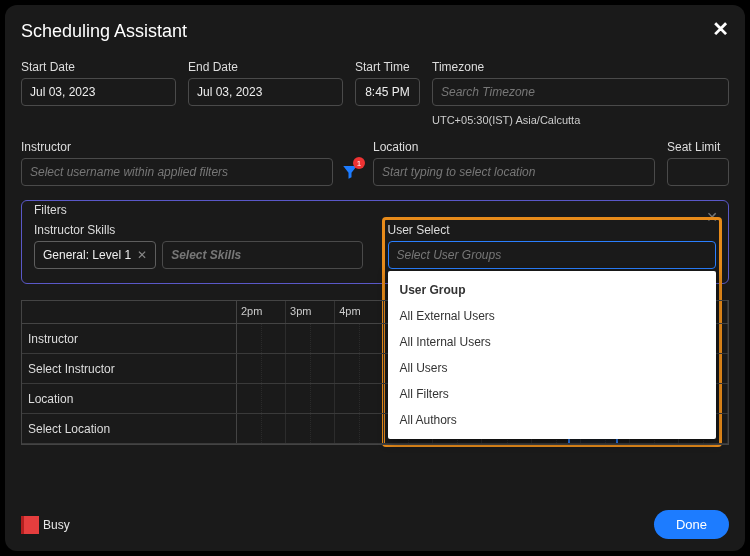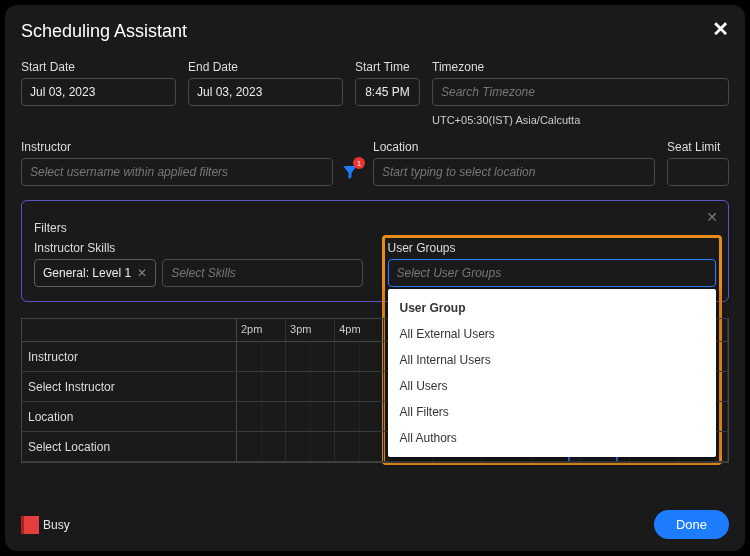--- a/index.html
+++ b/index.html
@@ -9,29 +9,29 @@
   .close-x{position:absolute;top:12px;right:16px;font-size:20px;color:#fff;cursor:pointer;font-weight:bold;}
   .row{display:flex;gap:12px;margin-bottom:14px;}
   .field{display:flex;flex-direction:column;gap:4px;}
   .label{font-size:12px;color:#ddd;}
   .input{background:#1a1a1a;border:1px solid #4a4a4a;border-radius:4px;height:28px;padding:0 8px;color:#eee;font-size:12px;display:flex;align-items:center;}
   .input.placeholder{color:#777;font-style:italic;}
   .tz-note{font-size:11px;color:#ccc;margin-top:4px;}
   .filter-icon{width:22px;height:22px;display:flex;align-items:center;justify-content:center;position:relative;}
   .filter-icon svg{width:18px;height:18px;}
   .badge{position:absolute;top:-4px;right:-4px;background:#e33;color:#fff;border-radius:50%;width:12px;height:12px;font-size:8px;display:flex;align-items:center;justify-content:center;}
-  .filters-box{border:1px solid #5a58c8;border-radius:6px;padding:20px 12px 14px;margin-bottom:16px;position:relative;}
+  .filters-box{border:1px solid #5a58c8;border-radius:6px;padding:2px 12px 14px;margin-bottom:16px;position:relative;}
   .filters-title{font-size:12px;color:#ddd;margin-bottom:6px;}
   .filters-close{position:absolute;top:8px;right:10px;color:#777;font-size:14px;cursor:pointer;}
   .sub-row{display:flex;gap:25px;}
   .sub-col{flex:1;display:flex;flex-direction:column;gap:4px;}
   .chip-row{display:flex;gap:6px;}
   .chip{border:1px solid #5e5e5e;border-radius:4px;padding:5px 8px;display:flex;align-items:center;gap:6px;color:#eee;font-size:12px;}
   .chip .x{color:#888;font-size:12px;}
-  .skill-input{flex:1;}
+  .skill-input{flex:1;font-weight:bold;}
   .ug-wrap{position:relative;}
   .ug-highlight{position:absolute;border:3px solid #e88b1a;border-radius:4px;top:-6px;left:-6px;right:-6px;height:230px;pointer-events:none;}
   .ug-input{border:1px solid #2a7fff;background:#1a1a1a;border-radius:4px;height:28px;padding:0 8px;color:#777;font-style:italic;display:flex;align-items:center;position:relative;}
   .dropdown{position:absolute;top:30px;left:0;right:0;background:#fff;border-radius:2px;box-shadow:0 3px 10px rgba(0,0,0,.5);color:#333;z-index:20;padding:6px 0;}
   .dd-header{font-weight:bold;font-size:12px;padding:6px 12px;}
   .dd-item{font-size:12px;padding:6px 12px;cursor:pointer;}
   .timeline{border:1px solid #444;border-top:1px solid #444;}
   .tl-head{display:flex;border-bottom:1px solid #444;}
   .tl-left{width:215px;border-right:1px solid #444;}
   .tl-cols{flex:1;display:flex;}
@@ -112,21 +112,21 @@
         <div class="chip-row">
           <div class="chip">
             <span>General: Level 1</span>
             <span class="x">✕</span>
           </div>
           <div class="input placeholder skill-input">Select Skills</div>
         </div>
       </div>
       <div class="sub-col ug-wrap">
         <div class="ug-highlight"></div>
-        <div class="label">User Groups</div>
+        <div class="label">User Select</div>
         <div style="position:relative">
           <div class="ug-input">Select User Groups</div>
           <div class="dropdown">
             <div class="dd-header">User Group</div>
             <div class="dd-item">All External Users</div>
             <div class="dd-item">All Internal Users</div>
             <div class="dd-item">All Users</div>
             <div class="dd-item">All Filters</div>
             <div class="dd-item">All Authors</div>
           </div>

